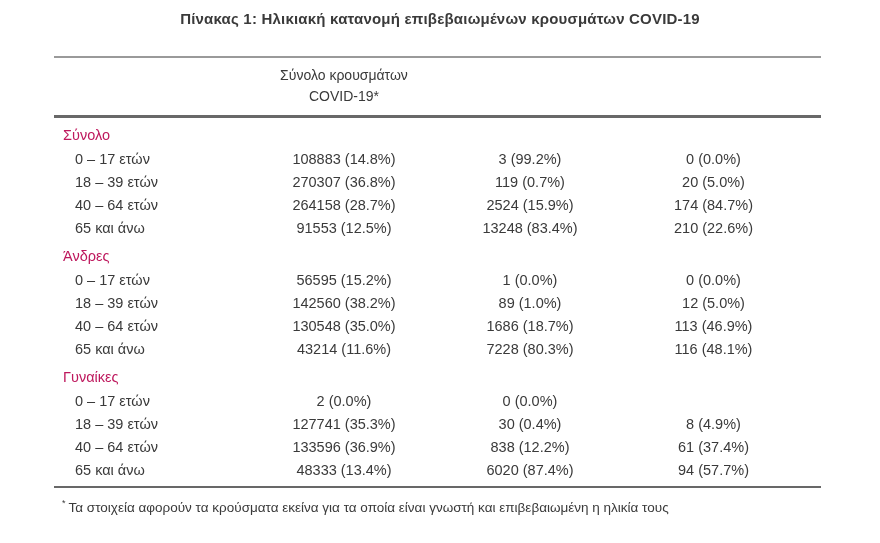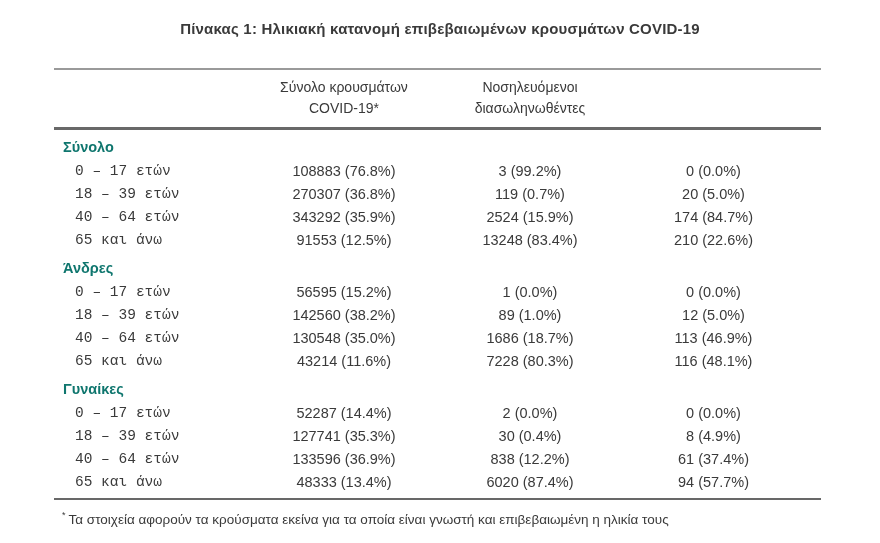--- a/index.html
+++ b/index.html
@@ -6,57 +6,57 @@
   html, body { background: #ffffff; }
   body {
     width: 880px; height: 543px;
     font-family: "Liberation Sans", sans-serif;
     color: #3a3a3a;
     overflow: hidden;
   }
   .sheet { position: relative; width: 880px; height: 543px; background: #ffffff; }
 
   .title {
-    position: absolute; top: 20px; left: 0; width: 880px;
+    position: absolute; top: 10px; left: 0; width: 880px;
     text-align: center;
     font-size: 15px; font-weight: 600; letter-spacing: 0.2px;
     color: #3a3a3a;
   }
 
-  .table-wrap { position: absolute; left: 54px; top: 68px; width: 767px; }
+  .table-wrap { position: absolute; left: 54px; top: 56px; width: 767px; }
 
   .rule { width: 767px; }
   .rule-top   { height: 2px; background: #9a9a9a; }
   .rule-heavy { height: 3px; background: #686868; }
   .rule-foot  { height: 2px; background: #686868; margin-top: 5px; }
 
   .grid-cols {
     display: grid;
     grid-template-columns: 180px 220px 152px 215px;
   }
 
   .header-row { padding: 7px 0 8px; }
   .col-header {
     text-align: center;
     font-size: 14px; line-height: 21px; font-weight: 500;
     color: #3a3a3a;
   }
 
   .section-label {
-    font-size: 14.5px; font-weight: 700;
+    font-size: 14.5px; font-weight: 400;
     padding: 6px 0 1px 9px;
     line-height: 22px;
-    color: #0f766e;
+    color: #be185d;
   }
   .data-row {
     height: 23px;
     align-items: center;
     font-size: 14.5px; font-weight: 500;
   }
-  .age-cell  { padding-left: 21px; white-space: nowrap; font-family: Liberation Mono, monospace; }
+  .age-cell  { padding-left: 21px; white-space: nowrap; }
   .val-cell  { text-align: center; white-space: nowrap; }
 
   .footnote {
     padding: 10px 0 0 8px;
     font-size: 13.5px; font-weight: 500;
     color: #3a3a3a;
     white-space: nowrap;
   }
   .footnote sup { font-size: 9px; vertical-align: super; margin-right: 3px; }
 </style>
@@ -70,49 +70,45 @@
   <div class="table-wrap">
 
     <div class="rule rule-top"></div>
 
     <div class="header-row grid-cols">
       <div class="col-header"></div>
       <div class="col-header">
         <div>Σύνολο κρουσμάτων</div>
         <div>COVID-19*</div>
       </div>
-      <div class="col-header">
-        <div>Νοσηλευόμενοι</div>
-        <div>διασωληνωθέντες</div>
-      </div>
     </div>
 
     <div class="rule rule-heavy"></div>
 
     <div id="table-body">
   <div class="section">
     <div class="section-label">Σύνολο</div>
 
   <div class="data-row grid-cols">
     <div class="age-cell">0 – 17 ετών</div>
-    <div class="val-cell">108883 (76.8%)</div>
+    <div class="val-cell">108883 (14.8%)</div>
     <div class="val-cell">3 (99.2%)</div>
     <div class="val-cell">0 (0.0%)</div>
   </div>
 
   <div class="data-row grid-cols">
     <div class="age-cell">18 – 39 ετών</div>
     <div class="val-cell">270307 (36.8%)</div>
     <div class="val-cell">119 (0.7%)</div>
     <div class="val-cell">20 (5.0%)</div>
   </div>
 
   <div class="data-row grid-cols">
     <div class="age-cell">40 – 64 ετών</div>
-    <div class="val-cell">343292 (35.9%)</div>
+    <div class="val-cell">264158 (28.7%)</div>
     <div class="val-cell">2524 (15.9%)</div>
     <div class="val-cell">174 (84.7%)</div>
   </div>
 
   <div class="data-row grid-cols">
     <div class="age-cell">65 και άνω</div>
     <div class="val-cell">91553 (12.5%)</div>
     <div class="val-cell">13248 (83.4%)</div>
     <div class="val-cell">210 (22.6%)</div>
   </div>
@@ -148,21 +144,20 @@
     <div class="val-cell">7228 (80.3%)</div>
     <div class="val-cell">116 (48.1%)</div>
   </div>
 </div>
 
   <div class="section">
     <div class="section-label">Γυναίκες</div>
 
   <div class="data-row grid-cols">
     <div class="age-cell">0 – 17 ετών</div>
-    <div class="val-cell">52287 (14.4%)</div>
     <div class="val-cell">2 (0.0%)</div>
     <div class="val-cell">0 (0.0%)</div>
   </div>
 
   <div class="data-row grid-cols">
     <div class="age-cell">18 – 39 ετών</div>
     <div class="val-cell">127741 (35.3%)</div>
     <div class="val-cell">30 (0.4%)</div>
     <div class="val-cell">8 (4.9%)</div>
   </div>

